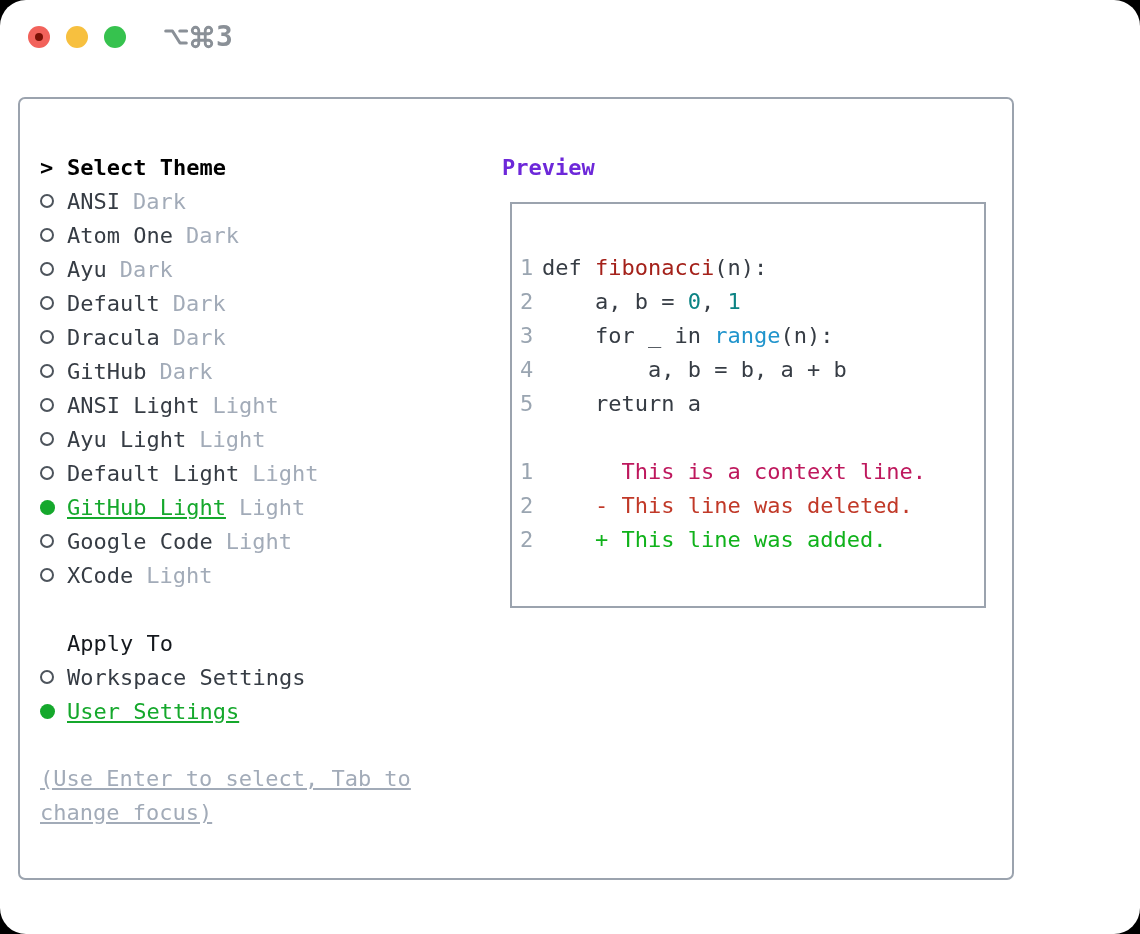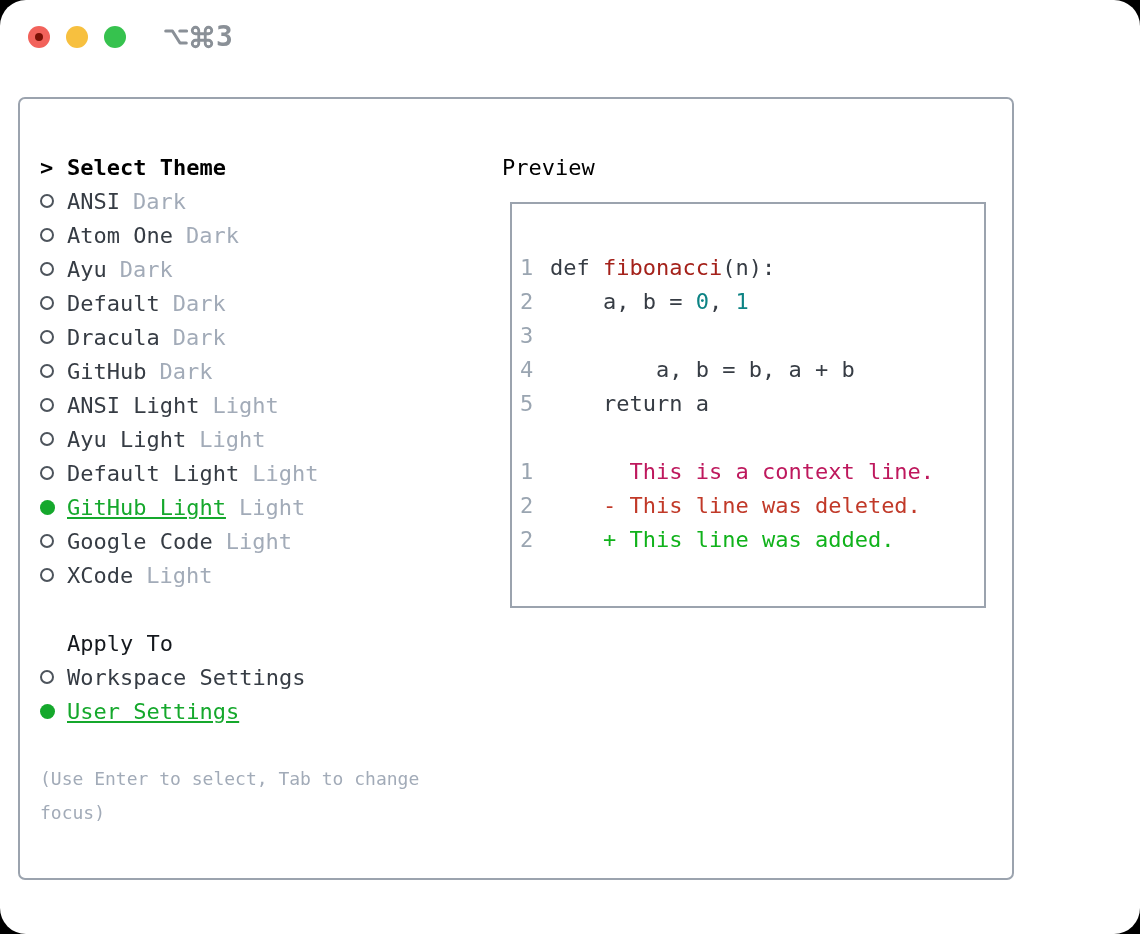--- a/index.html
+++ b/index.html
@@ -26,28 +26,28 @@
   
   .left-col{position:absolute;left:20px;top:51px;width:440px;}
   .prefix{width:27px;flex:0 0 27px;display:flex;align-items:center;}
   .circle{width:14px;height:14px;border:2px solid #4d545c;border-radius:50%;box-sizing:border-box;}
   .circle.filled{border:none;background:#15a82c;width:15px;height:15px;}
   .caret{color:#000;font-weight:bold;}
   .heading{color:#000;font-weight:bold;}
   .apply-heading{color:#14181d;}
   .opt-label.selected{color:#15a82c;text-decoration:underline;}
   .variant{color:#a2abb8;margin-left:13px;}
-  .help{font-size:18px;line-height:34px;color:#a2abb8;white-space:normal;width:440px;}
+  .help{font-size:22px;line-height:34px;color:#a2abb8;white-space:normal;width:440px;text-decoration:underline;}
   
   .preview-head{position:absolute;left:482px;top:51px;height:34px;display:flex;align-items:center;
-                font-size:22px;font-weight:normal;color:#000000;}
+                font-size:22px;font-weight:bold;color:#6d28d9;}
   .preview-box{position:absolute;left:490px;top:103px;width:476px;height:406px;
                border:2px solid #9ba3ae;box-sizing:border-box;padding:46px 0 0 8px;overflow:hidden;}
   .ln{color:#9aa5b1;width:14px;flex:0 0 14px;}
-  .code-content{margin-left:16px;white-space:pre;}
+  .code-content{margin-left:8px;white-space:pre;}
   .seg.plain{color:#363c44;}
   .seg.func{color:#a4211a;}
   .seg.number{color:#0c8384;}
   .seg.builtin{color:#2094cc;}
   .diff.context{color:#be185d;text-align:center;}
   .diff.deleted{color:#c13928;text-align:center;}
   .diff.added{color:#10b21b;}
 </style>
 </head>
 <body>
@@ -116,21 +116,21 @@
 
       <div class="help">(Use Enter to select, Tab to change focus)</div>
     </div>
 
     <div class="preview-head">Preview</div>
 
     <div class="preview-box">
       <div>
           <div class="row"><span class="ln">1</span><span class="code-content"><span class="seg plain">def </span><span class="seg func">fibonacci</span><span class="seg plain">(n):</span></span></div>
           <div class="row"><span class="ln">2</span><span class="code-content"><span class="seg plain">    a, b = </span><span class="seg number">0</span><span class="seg plain">, </span><span class="seg number">1</span></span></div>
-          <div class="row"><span class="ln">3</span></div>
+          <div class="row"><span class="ln">3</span><span class="code-content"><span class="seg plain">    for _ in </span><span class="seg builtin">range</span><span class="seg plain">(n):</span></span></div>
           <div class="row"><span class="ln">4</span><span class="code-content"><span class="seg plain">        a, b = b, a + b</span></span></div>
           <div class="row"><span class="ln">5</span><span class="code-content"><span class="seg plain">    return a</span></span></div>
         </div>
       <div class="spacer"></div>
       <div>
           <div class="row"><span class="ln">1</span><span class="code-content diff context">      This is a context line.</span></div>
           <div class="row"><span class="ln">2</span><span class="code-content diff deleted">    - This line was deleted.</span></div>
           <div class="row"><span class="ln">2</span><span class="code-content diff added">    + This line was added.</span></div>
         </div>
     </div>

